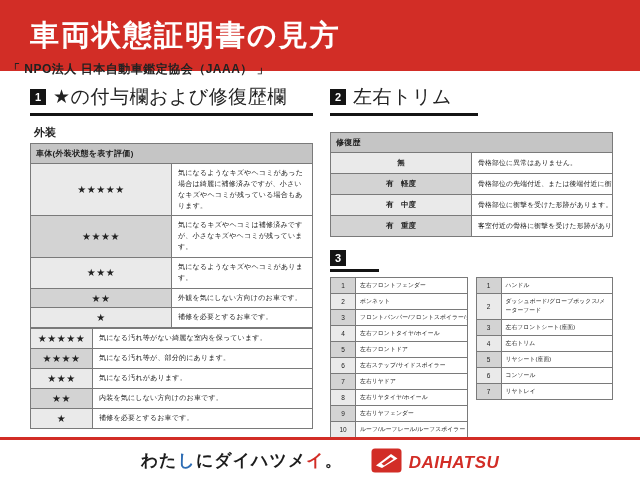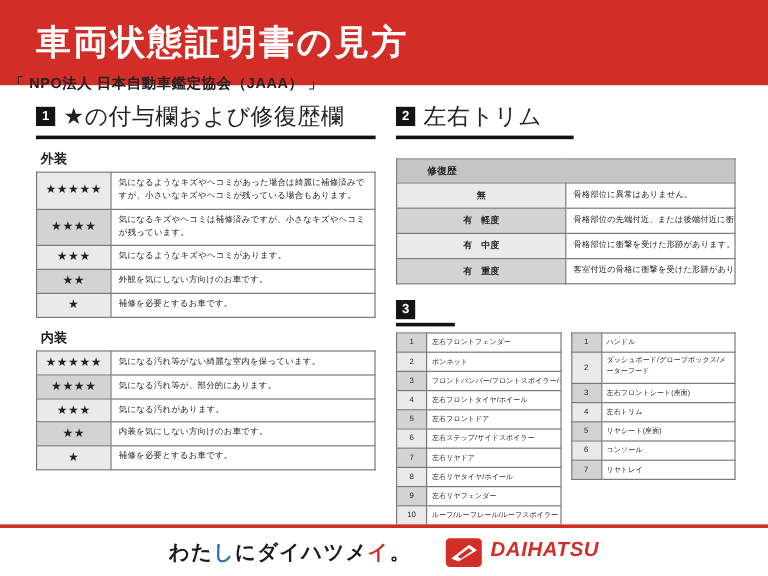--- a/index.html
+++ b/index.html
@@ -35,21 +35,21 @@
     width:16px;height:16px;background:var(--black);color:#fff;flex:0 0 16px;
     font-size:11px;font-weight:bold;display:flex;align-items:center;justify-content:center;margin-right:7px;
   }
   .sec-title{font-size:19px;font-weight:normal;letter-spacing:0.5px;white-space:nowrap;}
   .group-label{font-size:11px;font-weight:bold;margin:9px 0 3px 4px;}
 
   table{border-collapse:collapse;width:100%;table-layout:fixed;}
   td{border:1px solid var(--border);overflow:hidden;}
   .thead{
     background:var(--table-header-bg);font-size:8px;font-weight:bold;
-    padding:4px 25px;letter-spacing:0.3px;
+    padding:4px 5px;letter-spacing:0.3px;
   }
   
   .stars-cell{width:62px;text-align:center;font-size:10px;padding:2px;letter-spacing:0.5px;}
   .desc-cell{font-size:7px;padding:4px 6px;line-height:1.55;background:#fff;letter-spacing:0.2px;}
   tr.light .stars-cell{background:var(--row-light);}
   tr.dark  .stars-cell{background:var(--row-dark);}
 
   
   .repair-table{margin-top:16px;}
   .grade-cell{width:56px;text-align:center;font-size:7.5px;font-weight:bold;padding:5px 2px;}
@@ -69,40 +69,43 @@
 
   
   .footer{
     position:absolute;left:0;bottom:0;width:640px;height:43px;
     border-top:3px solid var(--red);
     display:flex;align-items:center;justify-content:center;gap:28px;background:#fff;
   }
   .slogan{font-size:17px;font-weight:bold;letter-spacing:1px;color:#1c1c1c;}
   .slogan .blue{color:var(--slogan-blue);}
   .slogan .red{color:var(--red);}
-  .brand{display:flex;align-items:flex-start;gap:7px;}
+  .brand{display:flex;align-items:flex-end;gap:7px;}
   .brand-name{color:var(--red);font-size:17px;font-weight:bold;font-style:italic;letter-spacing:0.5px;}
 </style>
 </head>
 <body>
 
 <div class="topbar">
   <span class="title">車両状態証明書の見方</span>
 </div>
 <div class="subtitle">「 NPO法人 日本自動車鑑定協会（JAAA） 」</div>
 
 <div class="col-left">
   <div class="sec-head">
     <span class="sec-num">1</span>
     <span class="sec-title">★の付与欄および修復歴欄</span>
   </div>
 
   <div class="group-label">外装</div>
   <table class="rate-table">
     <tbody>
+      <tr>
+        <td class="thead" colspan="2">車体(外装状態を表す評価)</td>
+      </tr>
       <tr class="light">
         <td class="stars-cell">★★★★★</td>
         <td class="desc-cell">気になるようなキズやヘコミがあった場合は綺麗に補修済みですが、小さいなキズやヘコミが残っている場合もあります。</td>
       </tr>
       <tr class="dark">
         <td class="stars-cell">★★★★</td>
         <td class="desc-cell">気になるキズやヘコミは補修済みですが、小さなキズやヘコミが残っています。</td>
       </tr>
       <tr class="light">
         <td class="stars-cell">★★★</td>
@@ -112,21 +115,20 @@
         <td class="stars-cell">★★</td>
         <td class="desc-cell">外観を気にしない方向けのお車です。</td>
       </tr>
       <tr class="light">
         <td class="stars-cell">★</td>
         <td class="desc-cell">補修を必要とするお車です。</td>
       </tr>
     </tbody>
   </table>
 
-  <div class="group-label">内装</div>
   <table class="rate-table">
     <tbody>
       <tr class="light">
         <td class="stars-cell">★★★★★</td>
         <td class="desc-cell">気になる汚れ等がない綺麗な室内を保っています。</td>
       </tr>
       <tr class="dark">
         <td class="stars-cell">★★★★</td>
         <td class="desc-cell">気になる汚れ等が、部分的にあります。</td>
       </tr>

